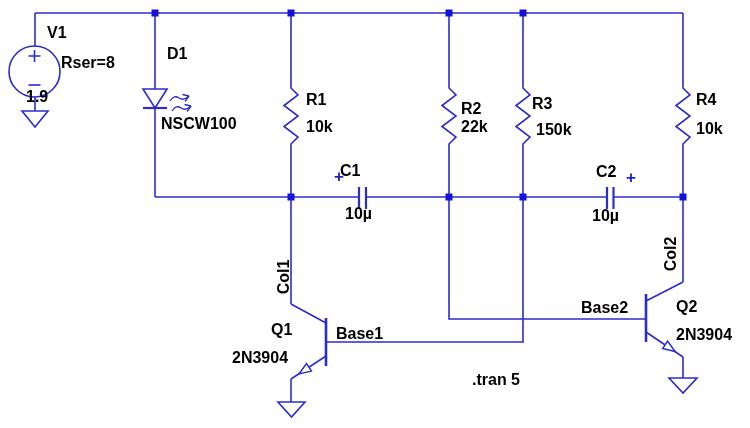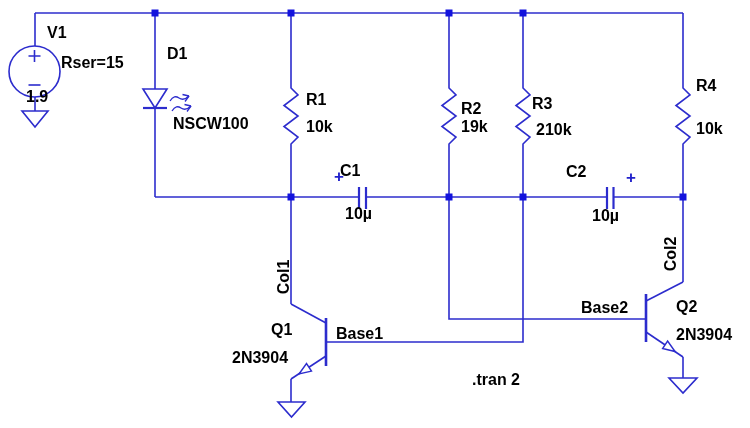--- a/index.html
+++ b/index.html
@@ -119,48 +119,48 @@
       <rect class="dot" x="445.5" y="9.5" width="7" height="7"></rect>
       <rect class="dot" x="519.5" y="9.5" width="7" height="7"></rect>
       <rect class="dot" x="287.5" y="193.5" width="7" height="7"></rect>
       <rect class="dot" x="445.5" y="193.5" width="7" height="7"></rect>
       <rect class="dot" x="519.5" y="193.5" width="7" height="7"></rect>
       <rect class="dot" x="679.5" y="193.5" width="7" height="7"></rect>
     </g>
   </svg>
 
   <div class="lbl" style="left:47px;top:25px">V1</div>
-  <div class="lbl" style="left:61px;top:55px">Rser=15</div>
+  <div class="lbl" style="left:61px;top:55px">Rser=8</div>
   <div class="lbl" style="left:26px;top:89px">1.9</div>
 
   <div class="lbl" style="left:167px;top:46px">D1</div>
-  <div class="lbl" style="left:173px;top:116px">NSCW100</div>
+  <div class="lbl" style="left:161px;top:116px">NSCW100</div>
 
   <div class="lbl" style="left:306px;top:92px">R1</div>
   <div class="lbl" style="left:306px;top:119px">10k</div>
   <div class="lbl" style="left:461px;top:101px">R2</div>
-  <div class="lbl" style="left:461px;top:119px">19k</div>
+  <div class="lbl" style="left:461px;top:119px">22k</div>
   <div class="lbl" style="left:532px;top:96px">R3</div>
-  <div class="lbl" style="left:536px;top:122px">210k</div>
-  <div class="lbl" style="left:696px;top:78px">R4</div>
+  <div class="lbl" style="left:536px;top:122px">150k</div>
+  <div class="lbl" style="left:696px;top:92px">R4</div>
   <div class="lbl" style="left:696px;top:121px">10k</div>
 
   <div class="lbl plus" style="left:334px;top:168px">+</div>
   <div class="lbl" style="left:340px;top:163px">C1</div>
   <div class="lbl" style="left:345px;top:206px">10µ</div>
 
-  <div class="lbl" style="left:566px;top:164px">C2</div>
+  <div class="lbl" style="left:596px;top:164px">C2</div>
   <div class="lbl plus" style="left:626px;top:169px">+</div>
   <div class="lbl" style="left:592px;top:208px">10µ</div>
 
   <div class="lbl vlbl" style="left:284px;top:277px">Col1</div>
   <div class="lbl vlbl" style="left:671px;top:254px">Col2</div>
   <div class="lbl" style="left:336px;top:326px">Base1</div>
   <div class="lbl" style="left:581px;top:300px">Base2</div>
 
   <div class="lbl" style="left:271px;top:322px">Q1</div>
   <div class="lbl" style="left:232px;top:350px">2N3904</div>
   <div class="lbl" style="left:676px;top:299px">Q2</div>
   <div class="lbl" style="left:676px;top:327px">2N3904</div>
 
-  <div class="lbl" style="left:472px;top:372px">.tran 2</div>
+  <div class="lbl" style="left:472px;top:372px">.tran 5</div>
 
 </div>
 
 </body></html>

